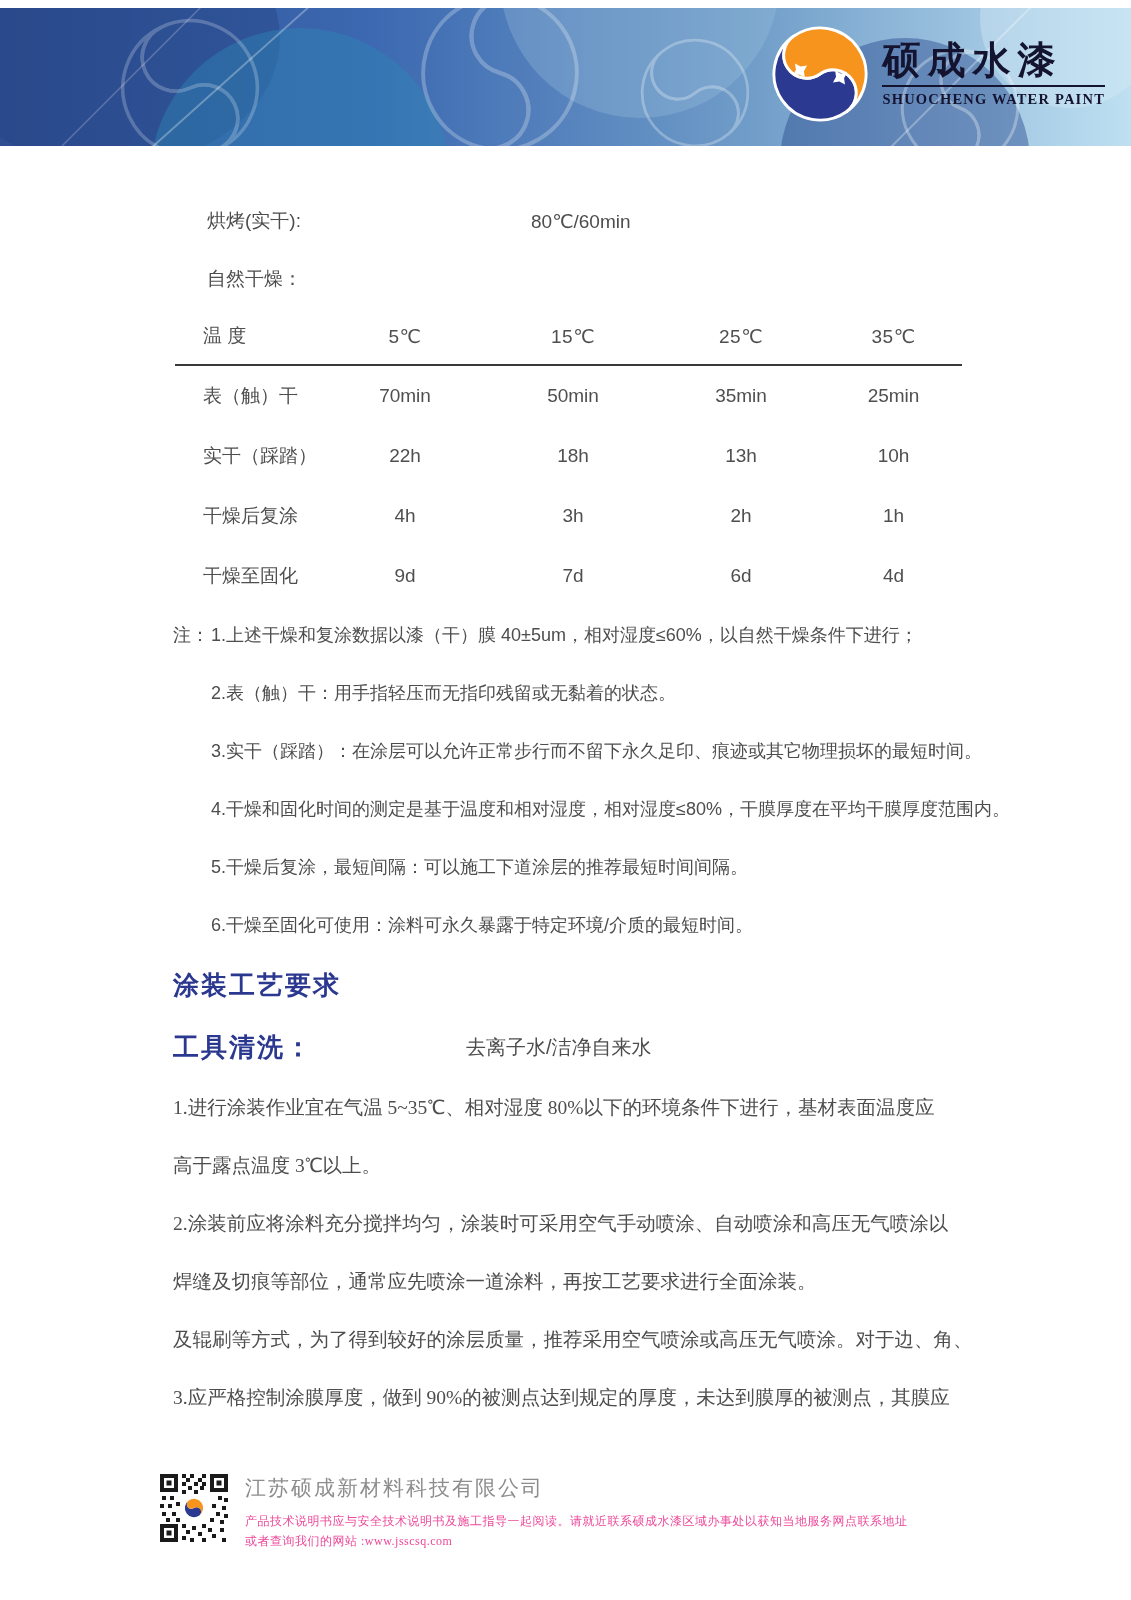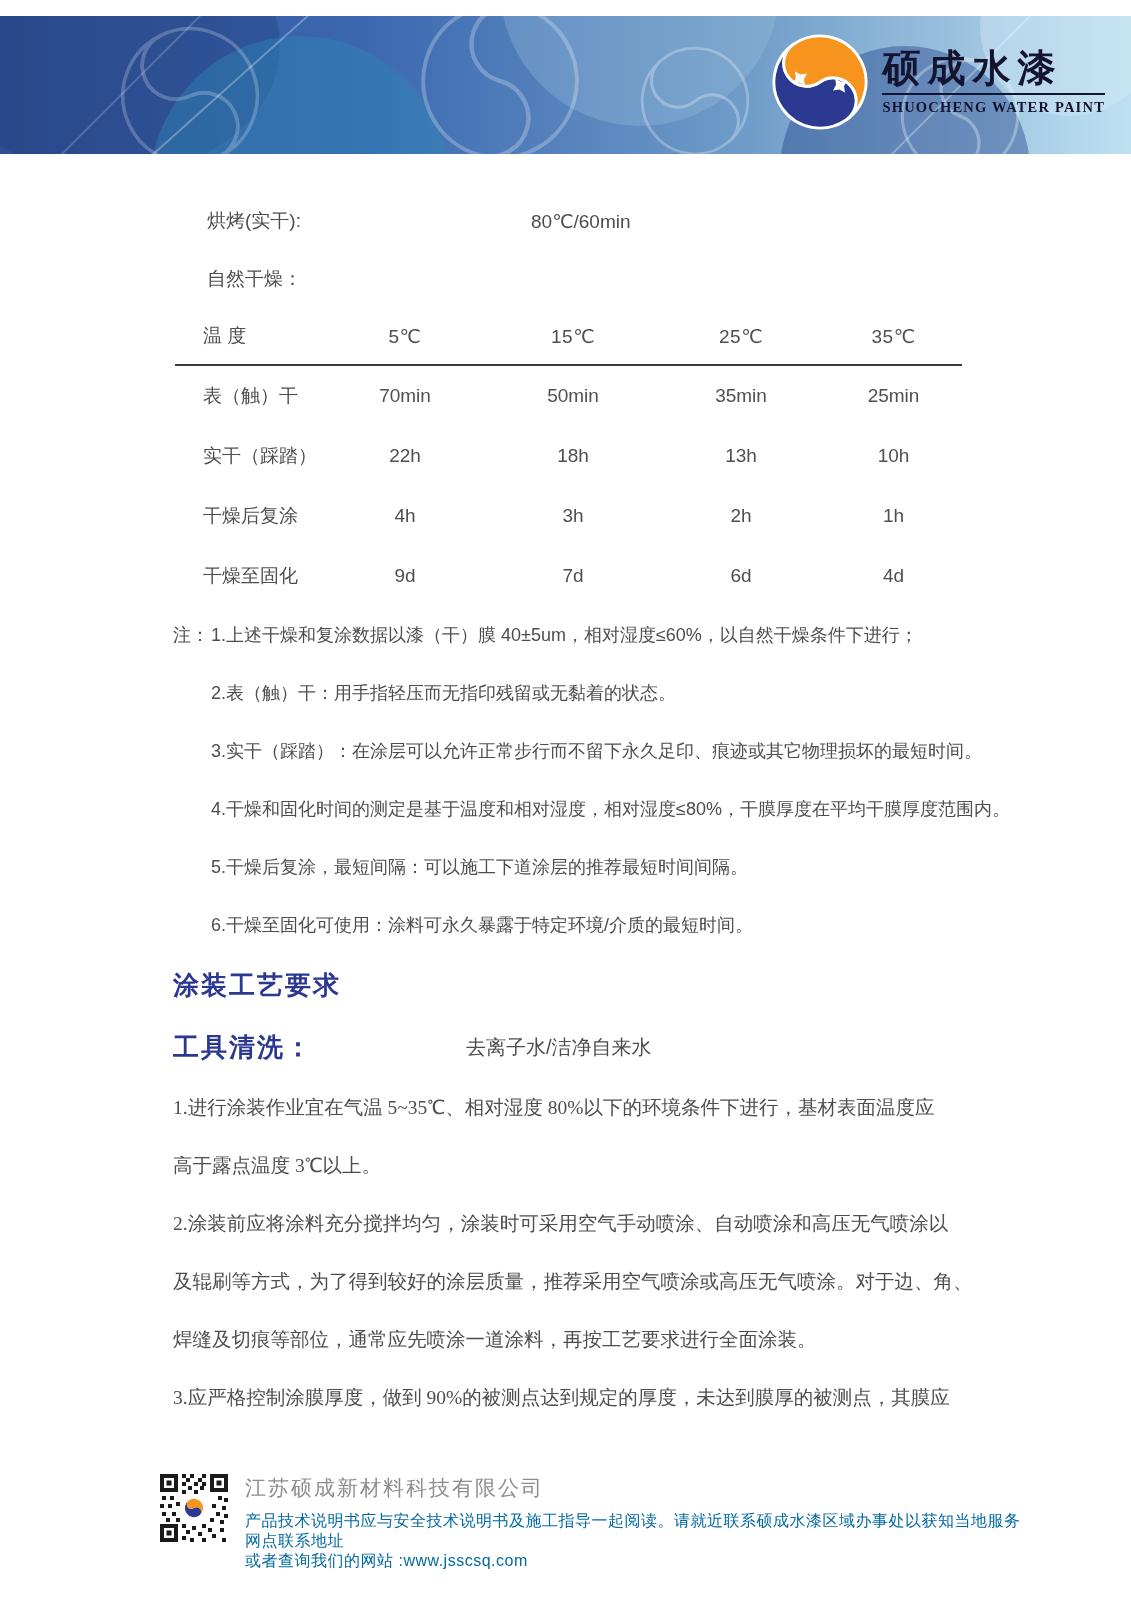--- a/index.html
+++ b/index.html
@@ -4,21 +4,21 @@
 <style>
   html,body { margin:0; padding:0; background:#e8e8e8; }
   .page {
     position:relative; width:1131px; height:1600px; margin:0 auto;
     background:#ffffff; overflow:hidden;
     font-family:"Liberation Sans","DejaVu Sans",sans-serif;
     color:#4d4d4d;
   }
 
   
-  .banner { position:absolute; top:16px; left:0; width:1131px; height:162px; }
+  .banner { position:absolute; top:8px; left:0; width:1131px; height:162px; }
   .banner svg.art { position:absolute; top:0; left:0; }
   .logo { position:absolute; top:18px; right:26px; display:flex; align-items:center; gap:14px; }
   .logo-mark { width:96px; height:96px; }
   .logo-text { display:flex; flex-direction:column; }
   .logo-cn {
     font-family:"Liberation Serif","DejaVu Serif",serif;
     font-weight:bold; font-size:38px; letter-spacing:7px;
     color:#141430; line-height:1.1; white-space:nowrap;
   }
   .logo-divider { border-top:2px solid #141430; margin:3px 0 4px 0; }
@@ -51,25 +51,25 @@
 
   .section-row { margin-left:173px; height:62px; display:flex; align-items:center; white-space:nowrap; }
   .h-blue { font-weight:bold; font-size:26px; color:#2b3890; letter-spacing:2px; }
   .h-kv { display:inline-block; width:293px; }
   .section-value { font-size:20px; color:#4d4d4d; }
 
   .paras { margin-left:173px; margin-right:120px; font-size:19.5px;font-family:Liberation Serif, serif; }
   .para-line { height:58px; display:flex; align-items:center; white-space:nowrap; }
 
   
-  .footer { position:absolute; top:1472px; left:158px; right:110px; display:flex; gap:15px; }
+  .footer { position:absolute; top:1472px; left:158px; right:110px; display:flex; gap:15px;font-family:Liberation Serif, serif; }
   .qr { width:72px; height:72px; flex:0 0 auto; }
   .footer-text { padding-top:2px; }
   .footer-company { font-size:21px; color:#8d8d8d; letter-spacing:2px; margin-bottom:9px; white-space:nowrap; }
-  .footer-note { font-size:16px; color:#0369a1; line-height:20px; letter-spacing:0.5px; }
+  .footer-note { font-size:12px; color:#ec4899; line-height:20px; letter-spacing:0.5px; }
 </style>
 </head>
 <body>
 
 <div class="page">
 
   <header class="banner">
     <svg class="art" width="1131" height="138" viewBox="0 0 1131 138" aria-hidden="true">
       <defs>
         <linearGradient id="bg" x1="0" y1="0" x2="1" y2="0">
@@ -182,22 +182,22 @@
 
     <div class="section-row">
       <span class="h-blue h-kv">工具清洗：</span>
       <span class="section-value">去离子水/洁净自来水</span>
     </div>
 
     <div class="paras">
       <div class="para-line">1.进行涂装作业宜在气温 5~35℃、相对湿度 80%以下的环境条件下进行，基材表面温度应</div>
       <div class="para-line">高于露点温度 3℃以上。</div>
       <div class="para-line">2.涂装前应将涂料充分搅拌均匀，涂装时可采用空气手动喷涂、自动喷涂和高压无气喷涂以</div>
+      <div class="para-line">焊缝及切痕等部位，通常应先喷涂一道涂料，再按工艺要求进行全面涂装。</div>
       <div class="para-line">及辊刷等方式，为了得到较好的涂层质量，推荐采用空气喷涂或高压无气喷涂。对于边、角、</div>
-      <div class="para-line">焊缝及切痕等部位，通常应先喷涂一道涂料，再按工艺要求进行全面涂装。</div>
       <div class="para-line">3.应严格控制涂膜厚度，做到 90%的被测点达到规定的厚度，未达到膜厚的被测点，其膜应</div>
     </div>
   </main>
 
   <footer class="footer">
     <svg class="qr" viewBox="0 0 72 72" aria-hidden="true">
       <rect width="72" height="72" fill="#ffffff"></rect>
 
       <rect x="2" y="2" width="18" height="18" fill="#1a1a1a"></rect>
       <rect x="6" y="6" width="10" height="10" fill="#ffffff"></rect>

